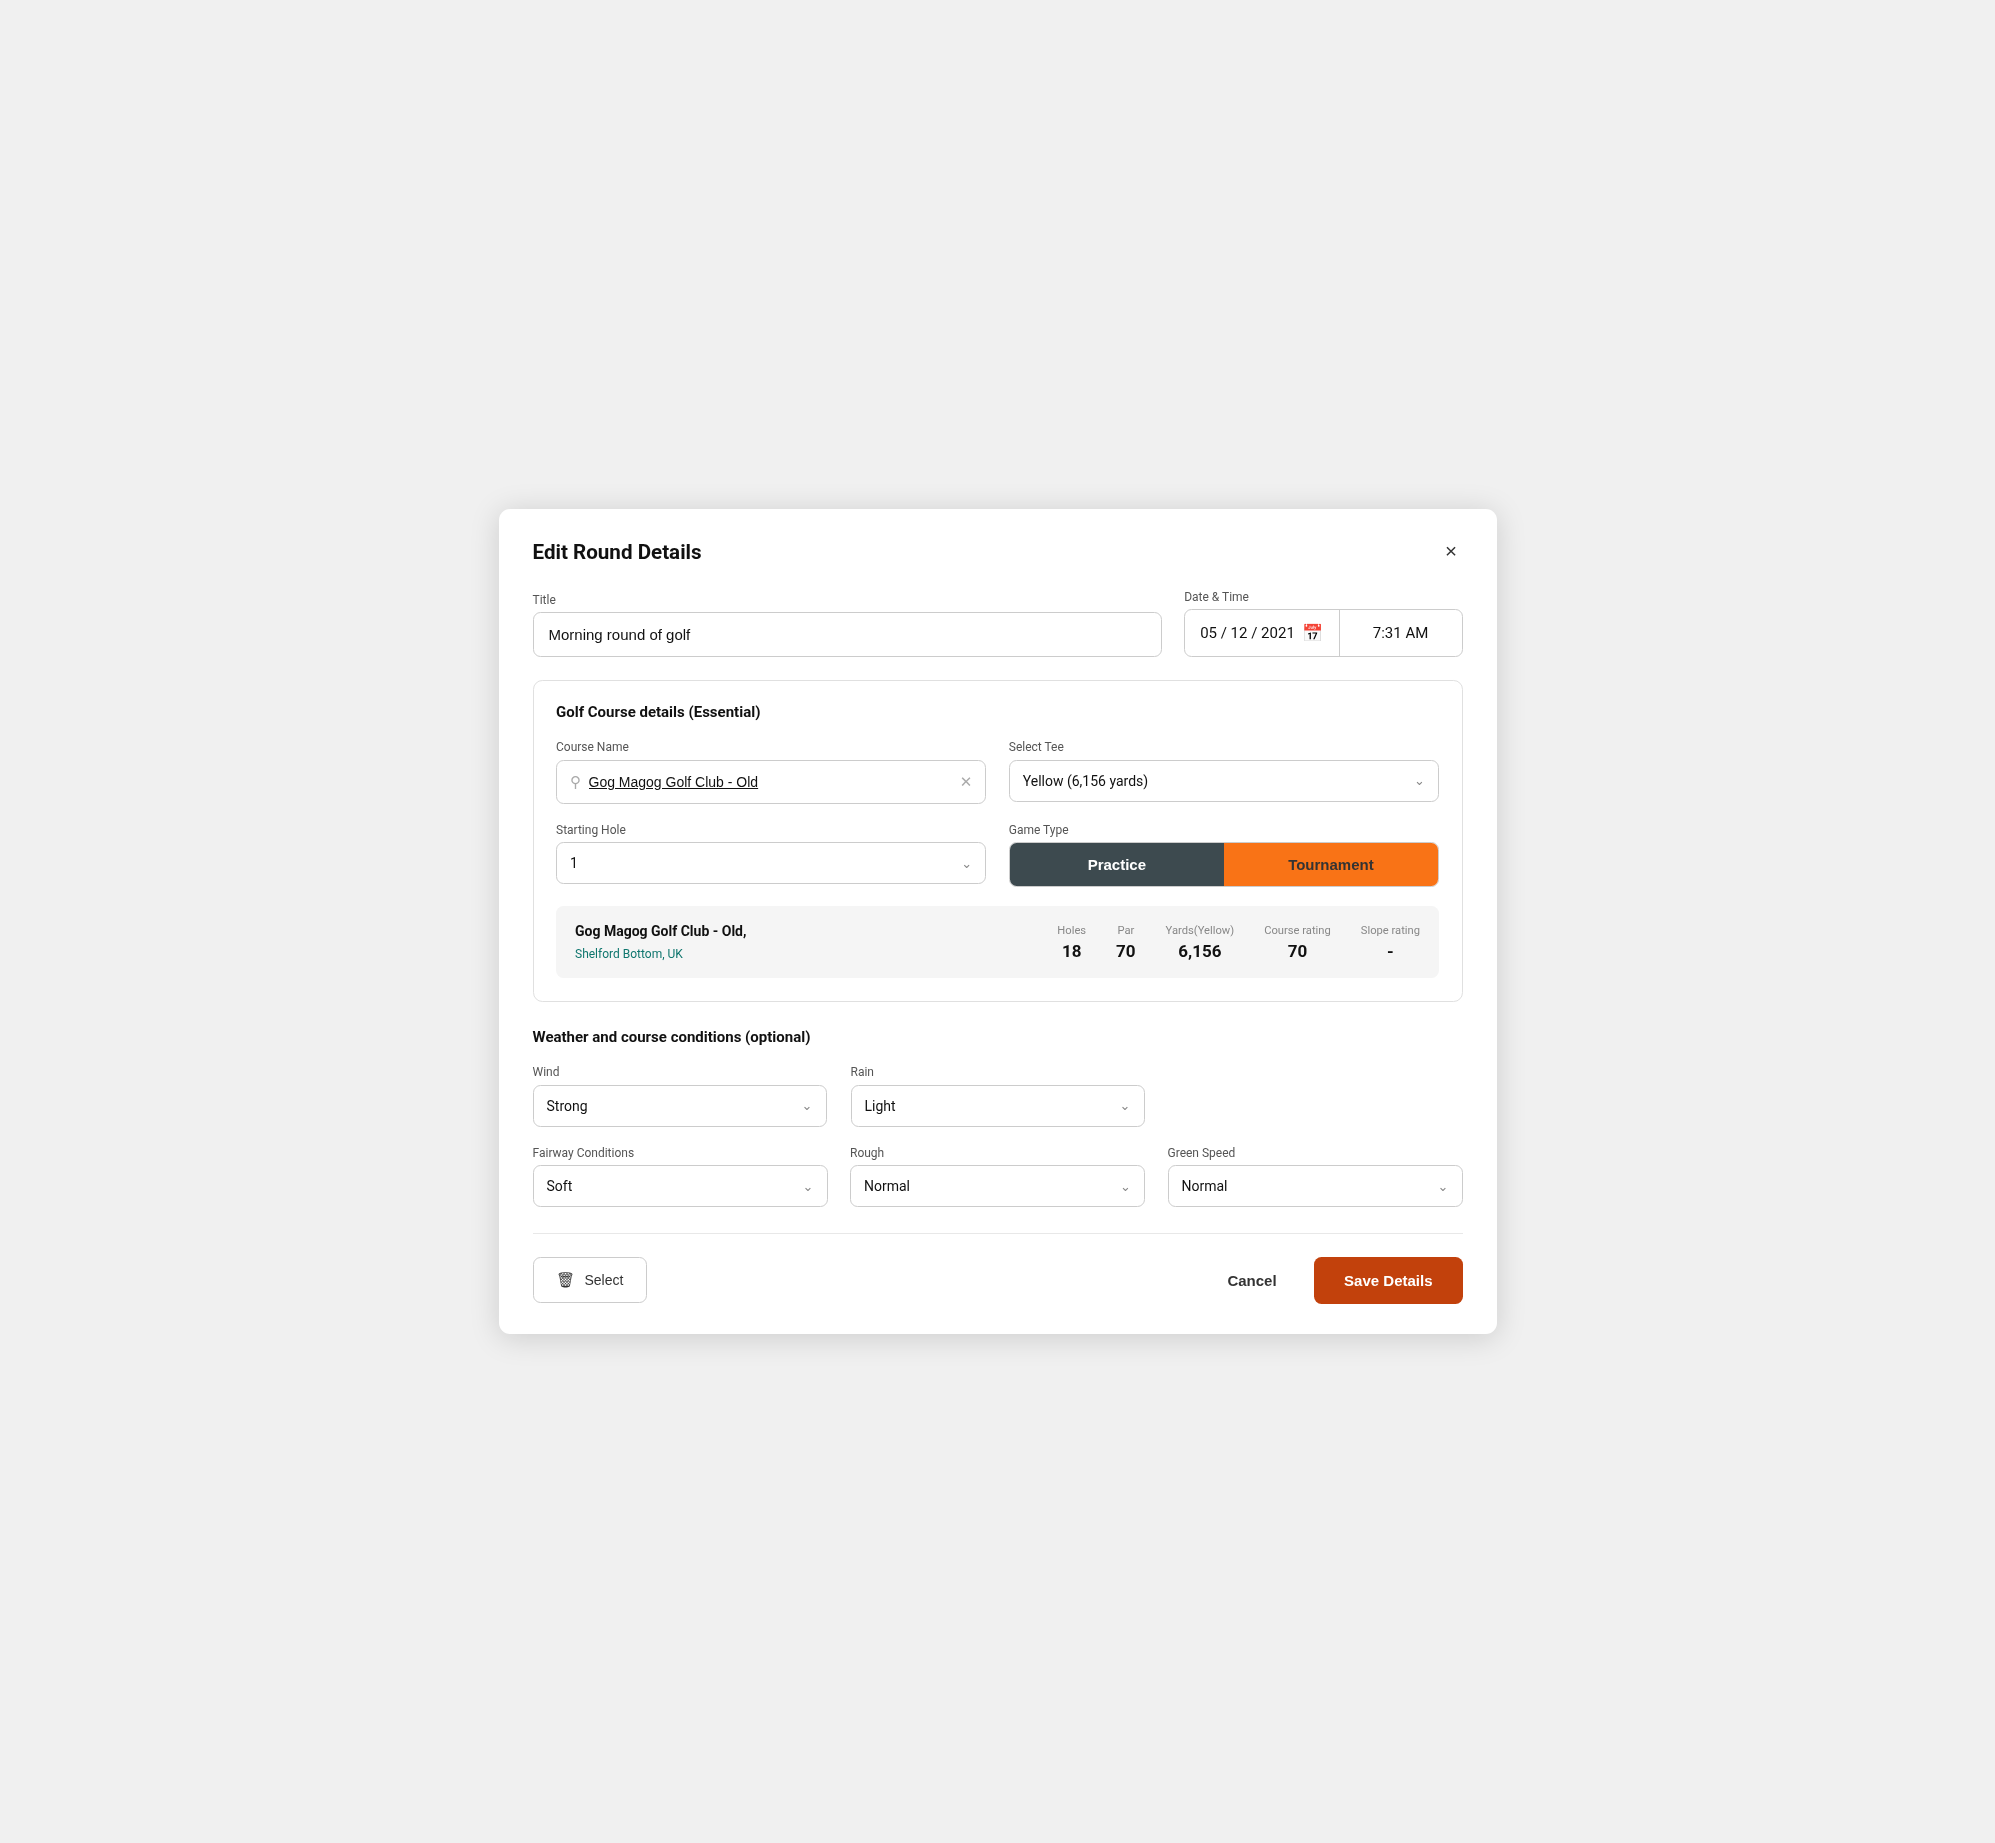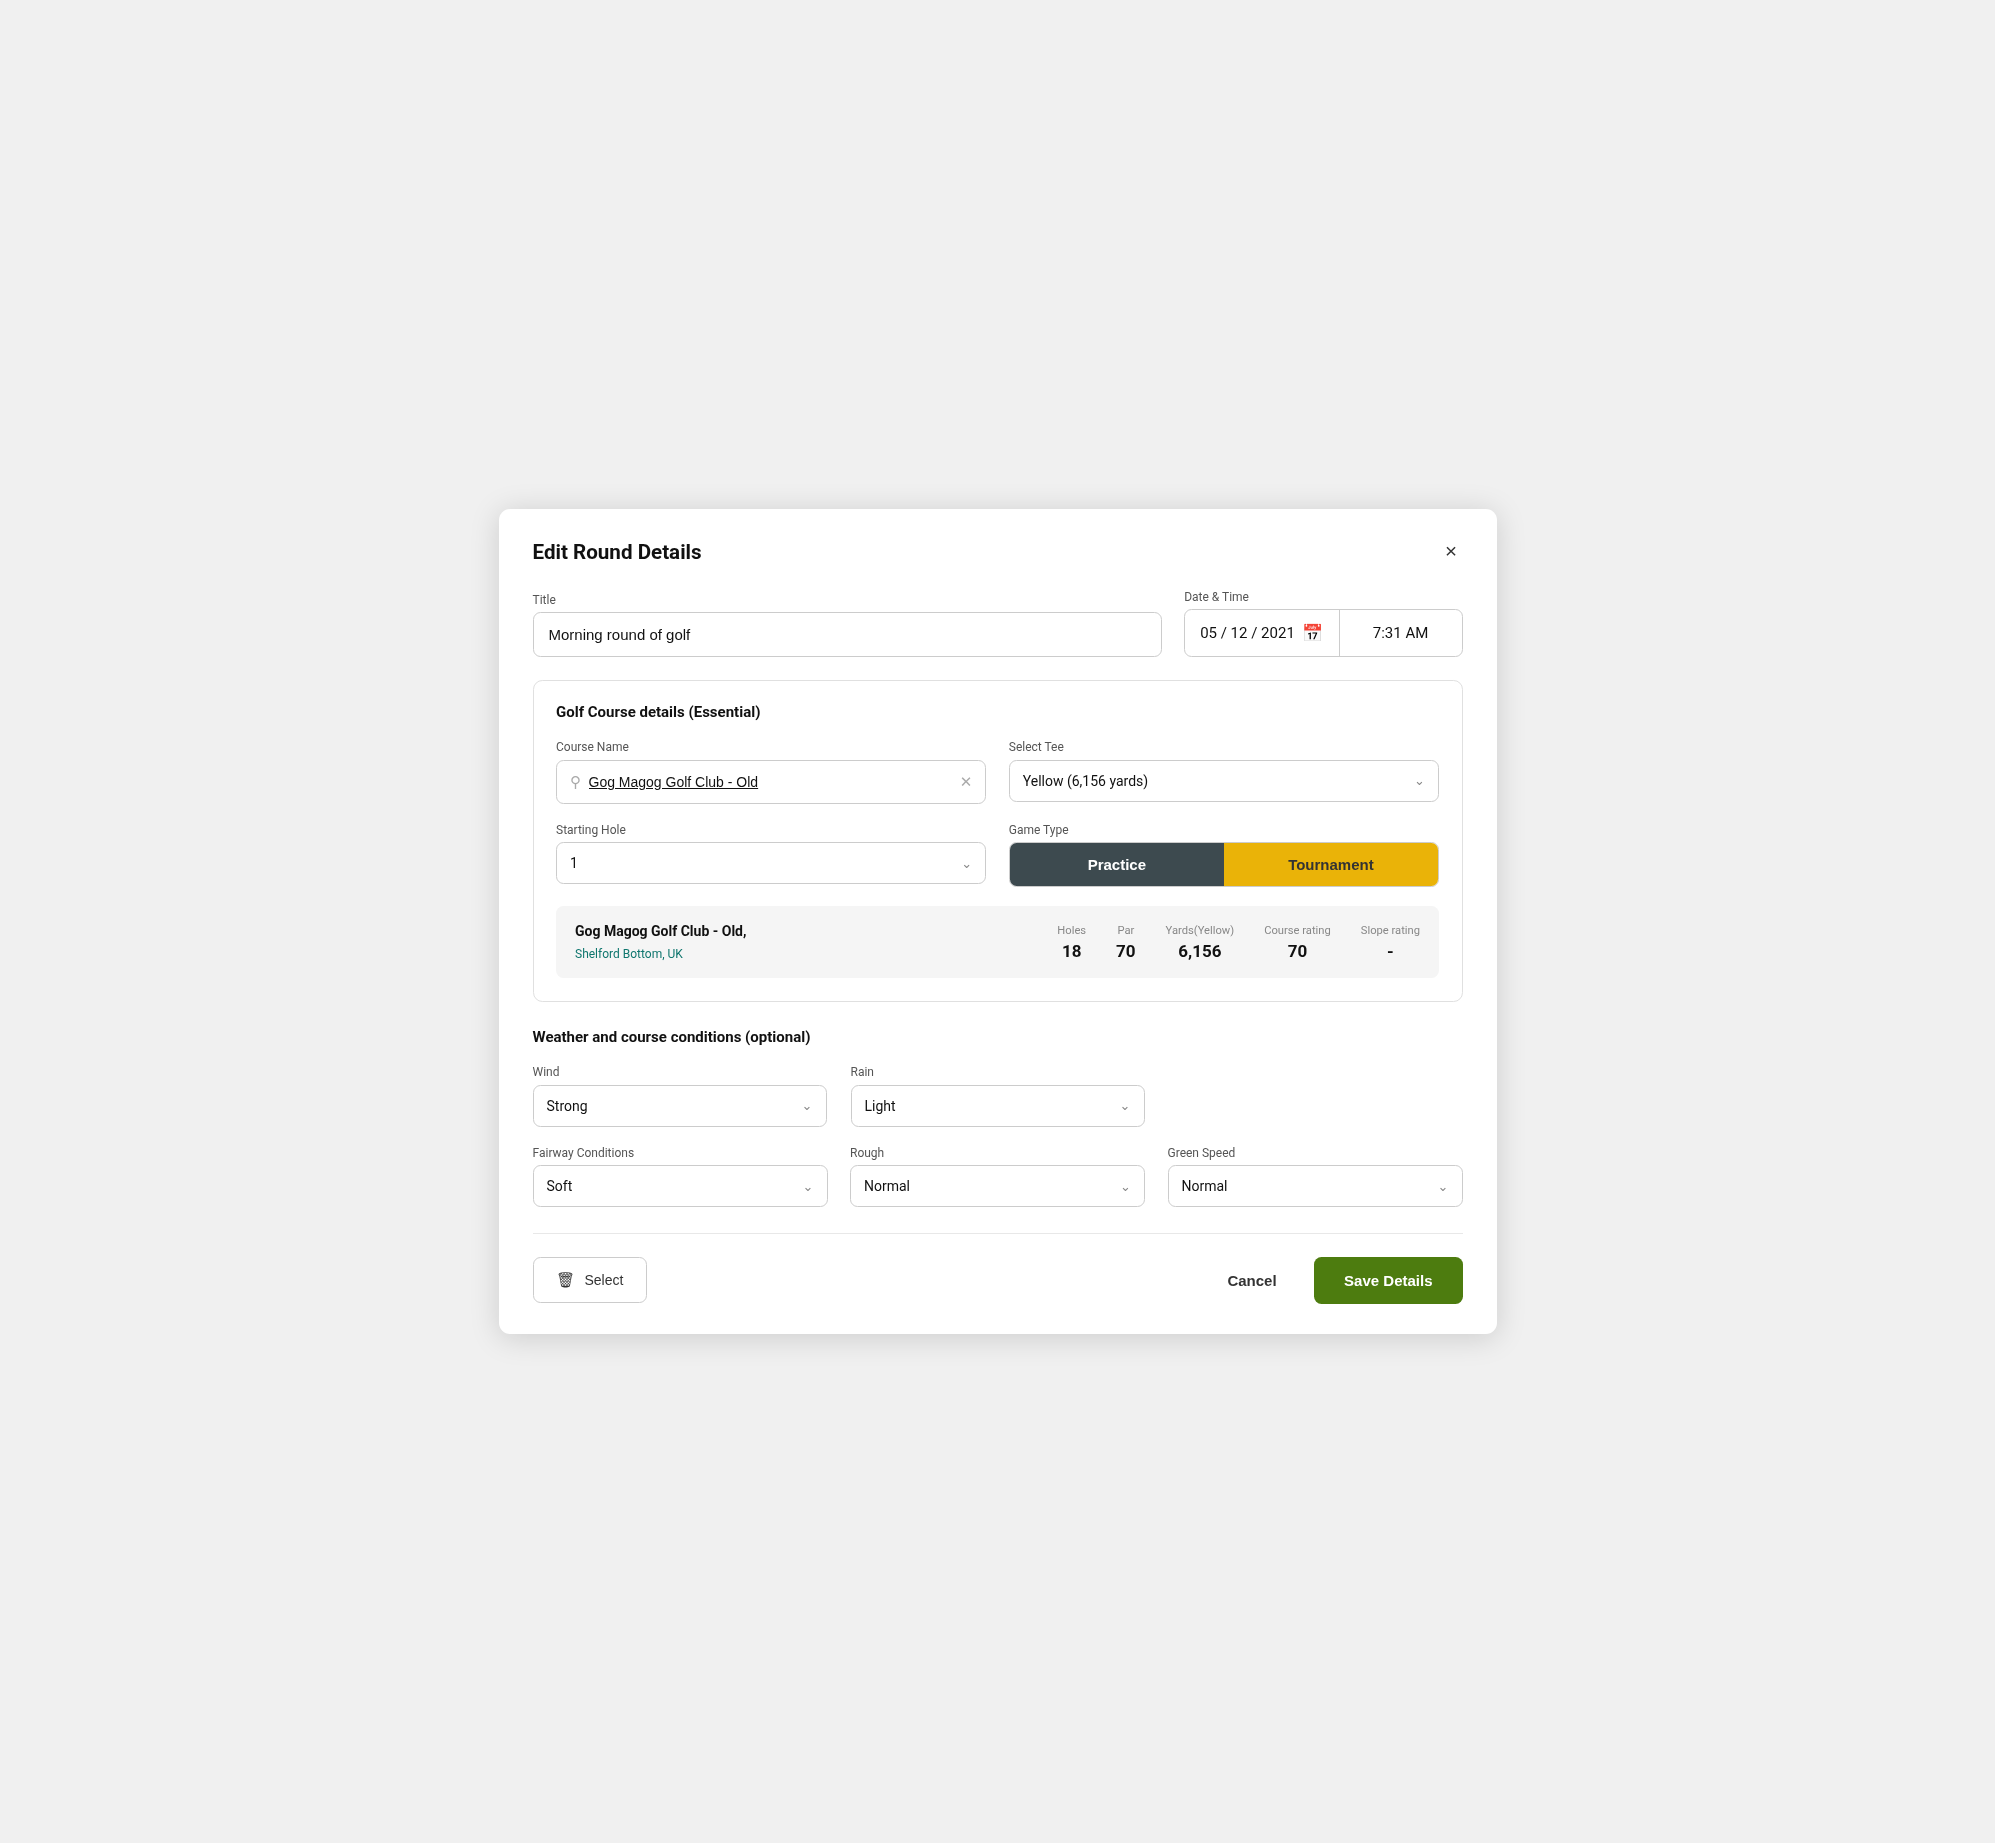--- a/index.html
+++ b/index.html
@@ -165,21 +165,21 @@
       border-radius: 7.5px;
       overflow: hidden;
     }
     .toggle-btn {
       flex: 1;
       padding: 13px 0;
       border: none;
       font-size: 15px;
       font-weight: 600;
       cursor: pointer;
-      background: #eab308;
+      background: #f97316;
       color: #333;
     }
     .toggle-btn.active {
       background: #3d4a4f;
       color: #fff;
     }
     .course-info-row {
       background: #f5f5f5;
       border-radius: 7.5px;
       padding: 17px 19px;
@@ -270,21 +270,21 @@
     .cancel-btn {
       background: none;
       border: none;
       font-size: 15px;
       font-weight: 600;
       color: #333;
       cursor: pointer;
       padding: 13px 15px;
     }
     .save-btn {
-      background: #4d7c0f;
+      background: #c2410c;
       color: #fff;
       border: none;
       border-radius: 7.5px;
       padding: 15px 30px;
       font-size: 15px;
       font-weight: 700;
       cursor: pointer;
     }
     .divider {
       border: none;

